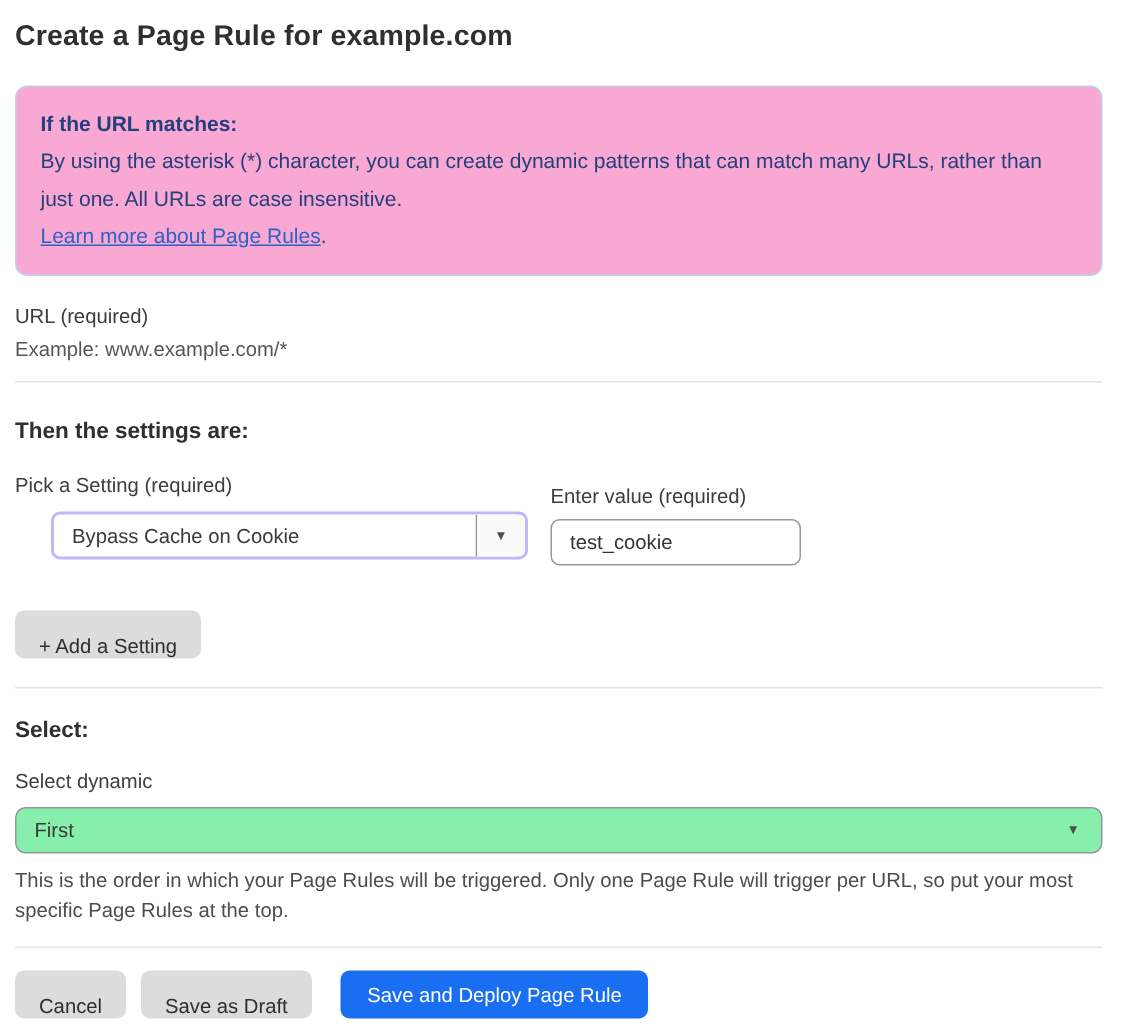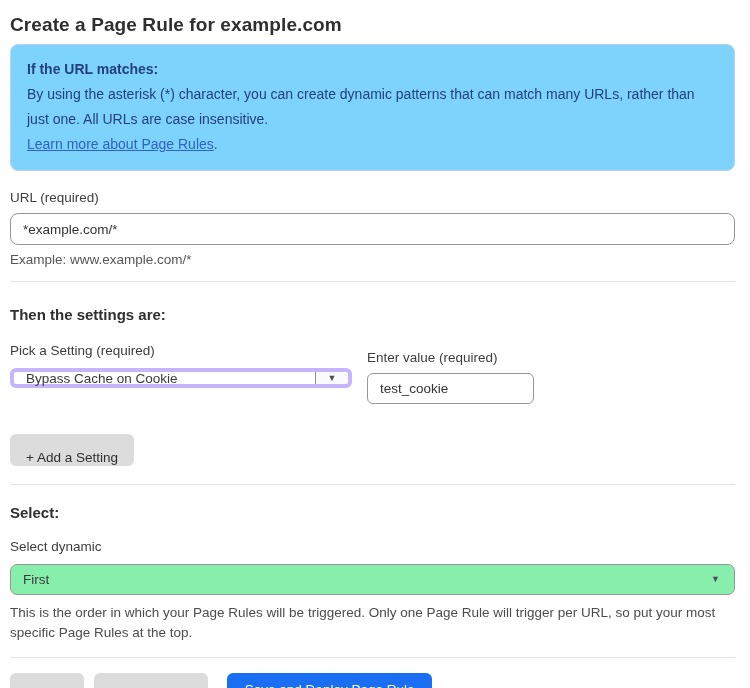--- a/index.html
+++ b/index.html
@@ -11,22 +11,22 @@
     color: #333;
   }
   .container { padding: 12px 15px 0 10px; }
 
   .page-title {
     font-size: 19px; font-weight: bold; color: #2f2f2f;
     margin: 2px 0 0 0; letter-spacing: 0.1px;
   }
 
   .info-box {
-    margin-top: 8px;
-    background: #7dd3fc;
+    margin-top: 21px;
+    background: #f9a8d4;
     border: 1px solid #b9d4f1;
     border-radius: 8px;
     padding: 12px 16px 13px 16px;
     color: #24407c;
     font-size: 14px;
     line-height: 25px;
   }
   .info-box .info-heading { font-weight: bold; }
   .info-box a {
     color: #2e62c4; text-decoration: underline; cursor: pointer;
@@ -53,24 +53,24 @@
   .section-heading {
     font-size: 15px; font-weight: bold; color: #2f2f2f; margin-top: 24px;
   }
 
   .settings-row { display: flex; align-items: flex-start; margin-top: 20px; }
   .setting-col { width: 342px; }
   .value-col { margin-left: 15px; margin-top: 7px; }
 
   .dropdown {
     margin-top: 10px;
-    height: 20px;
-    border: 4px solid #c4b5fd; border-radius: 6px;
+    height: 32px;
+    border: 2px solid #c4b5fd; border-radius: 6px;
     display: flex; align-items: stretch; justify-content: space-between;
-    background: #fff; cursor: pointer;
+    background: #fff; cursor: pointer; margin-left: 24px;
   }
   .dropdown-value {
     align-self: center; padding-left: 12px; font-size: 13.5px; color: #3a3a3a;
   }
   .dropdown-arrow-box {
     width: 33px;
     border-left: 1px solid #8e8e93;
     border-radius: 0 6px 6px 0;
     background: #fafafa;
     display: flex; align-items: center; justify-content: center;
@@ -121,21 +121,20 @@
 
   <h1 class="page-title">Create a Page Rule for example.com</h1>
 
   <div class="info-box">
     <div class="info-heading">If the URL matches:</div>
     <div>By using the asterisk (*) character, you can create dynamic patterns that can match many URLs, rather than just one. All URLs are case insensitive.</div>
     <div><a>Learn more about Page Rules</a><span>.</span></div>
   </div>
 
   <div class="field-label mt-label">URL (required)</div>
-  <input class="text-input" type="text" value="*example.com/*" style="">
   <div class="help-text">Example: www.example.com/*</div>
 
   <hr class="sep">
 
   <div class="section-heading">Then the settings are:</div>
 
   <div class="settings-row">
     <div class="setting-col">
       <div class="field-label">Pick a Setting (required)</div>
       <div class="dropdown">

